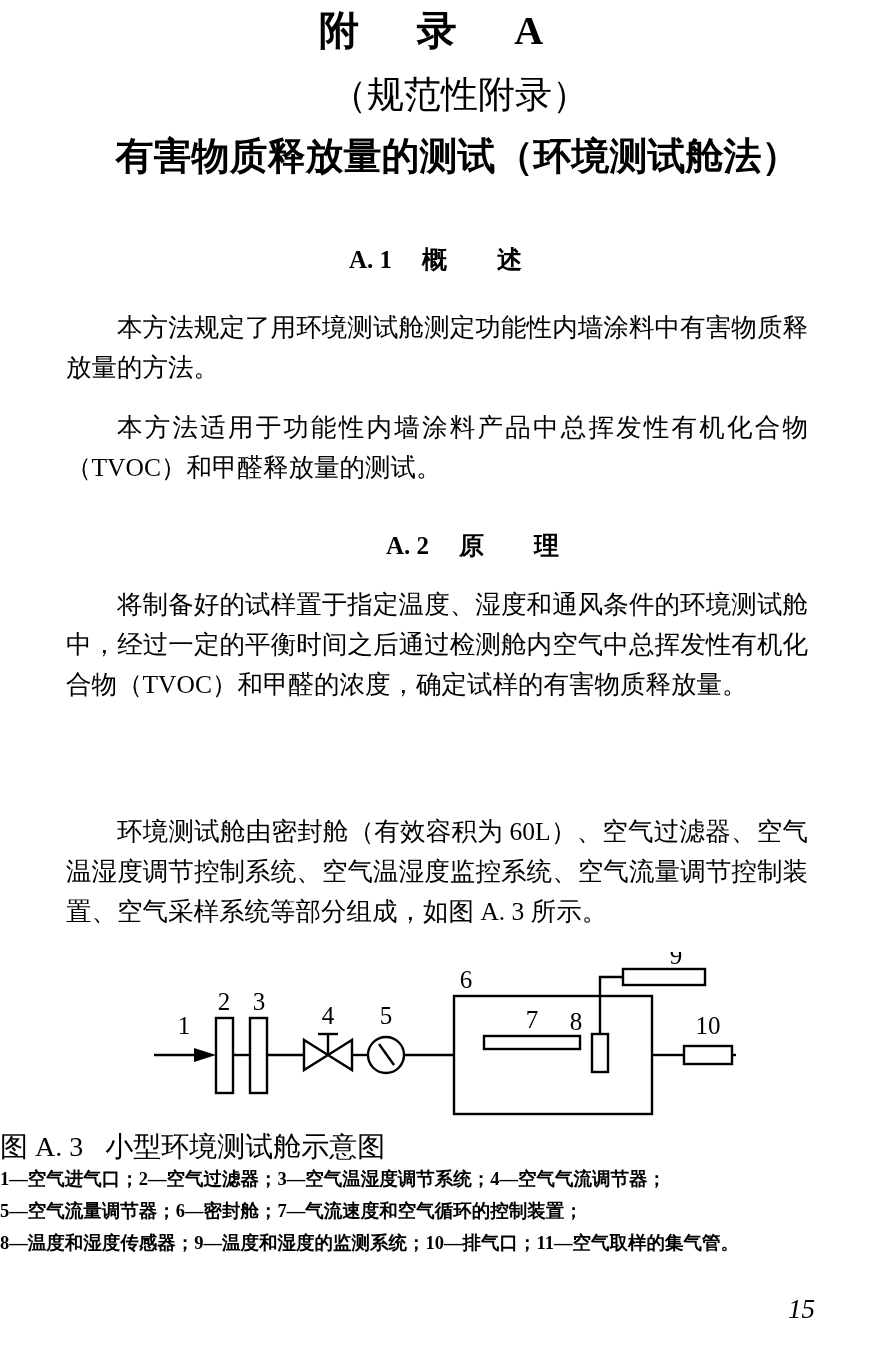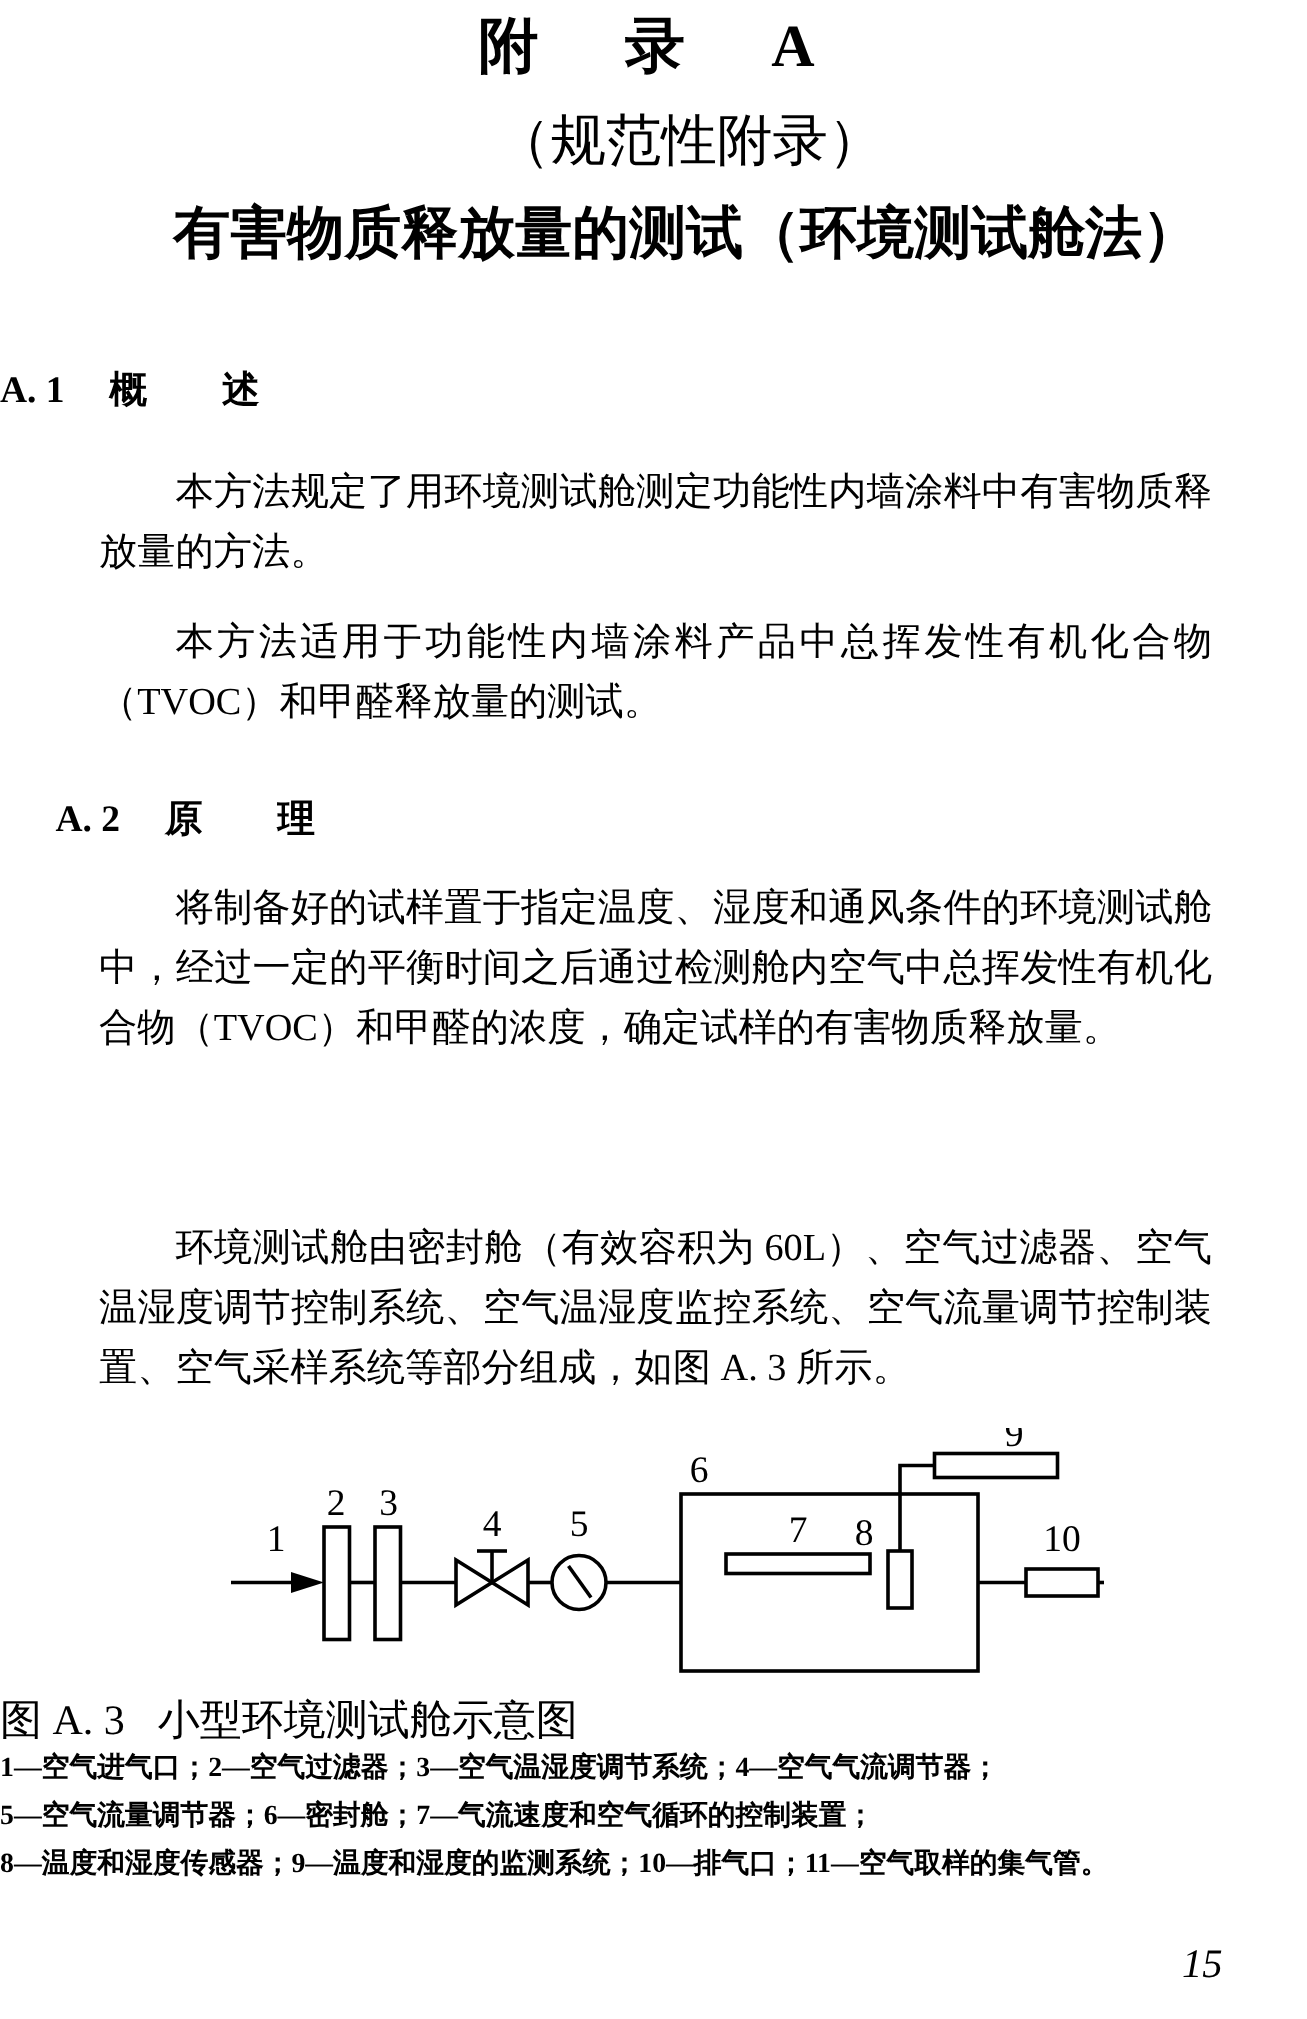--- a/index.html
+++ b/index.html
@@ -58,21 +58,21 @@
     font-weight: bold;
     line-height: 1.3;
     padding-left: 22px;
   }
 
   
   .section-heading {
     position: absolute;
     left: 0;
     width: 871px;
-    text-align: left;
+    text-align: center;
     font-size: 25px;
     font-weight: bold;
   }
   .section-heading .num {
     font-family: "Liberation Serif", serif;
   }
   .sh-gap-wide { display: inline-block; width: 30px; }
   .sh-gap-inner { display: inline-block; width: 30px; }
 
   

